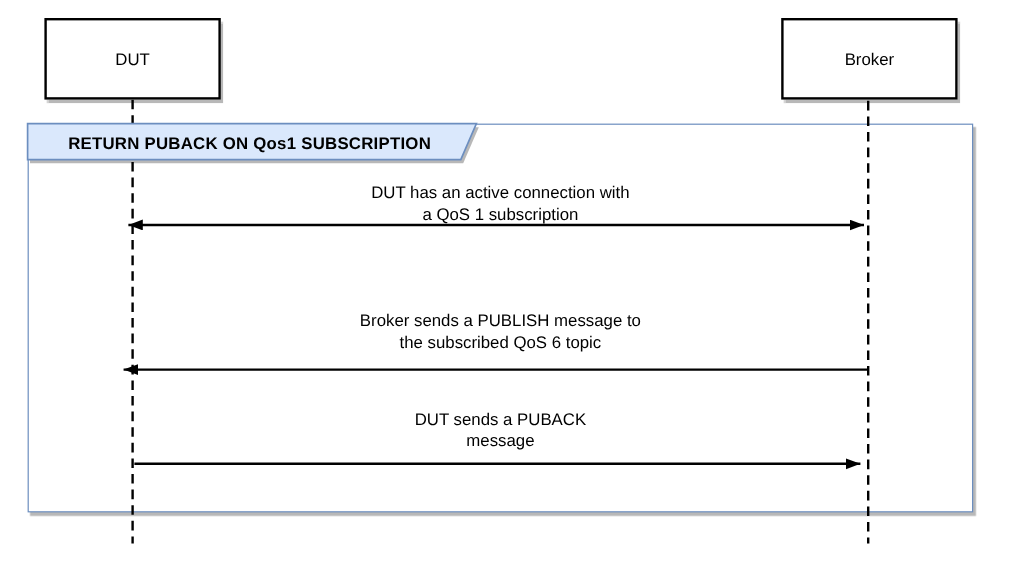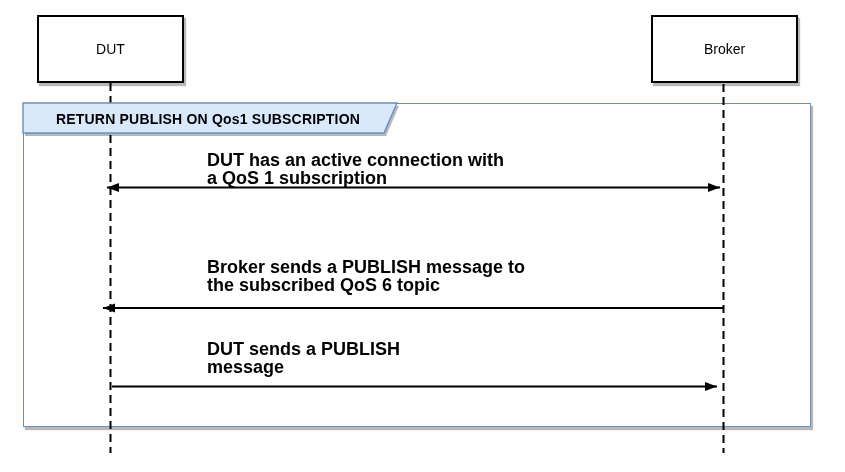--- a/index.html
+++ b/index.html
@@ -63,24 +63,24 @@
     display: flex; align-items: center; justify-content: center;
     font-weight: bold;
     font-size: 14px;
     letter-spacing: 0.2px;
   }
   
   .msg-label {
     position: absolute;
     left: 207px;
     width: 420px;
-    font-size: 18px;
+    text-align: center;
+    font-size: 14px;
     line-height: 18px;
     white-space: pre-line;
-    font-weight: bold;
   }
   .msg1 { top: 151px; }
   .msg2 { top: 258px; }
   .msg3 { top: 340px; }
 </style>
 </head>
 <body>
 
 <div class="canvas">
 
@@ -97,29 +97,29 @@
     <line class="lifeline" x1="723.5" y1="84" x2="723.5" y2="453" stroke-dasharray="8 5"></line>
 
     <polygon class="tab-shadow" points="25,106 399,106 386,136 25,136"></polygon>
     <polygon class="tab" points="23,103 397,103 384,133 23,133"></polygon>
 
     <line class="arrow" x1="107" y1="187.5" x2="720" y2="187.5" marker-start="url(#arrowhead)" marker-end="url(#arrowhead)"></line>
     <line class="arrow" x1="103" y1="308" x2="723" y2="308" marker-start="url(#arrowhead)"></line>
     <line class="arrow" x1="112" y1="386.5" x2="717" y2="386.5" marker-end="url(#arrowhead)"></line>
   </svg>
 
-  <div class="frame-title">RETURN PUBLISH ON Qos1 SUBSCRIPTION</div>
+  <div class="frame-title">RETURN PUBACK ON Qos1 SUBSCRIPTION</div>
 
   <div class="actor dut">
     <span>DUT</span>
   </div>
   <div class="actor broker">
     <span>Broker</span>
   </div>
 
   <div class="msg-label msg1">DUT has an active connection with
 a QoS 1 subscription</div>
   <div class="msg-label msg2">Broker sends a PUBLISH message to
 the subscribed QoS 6 topic</div>
-  <div class="msg-label msg3">DUT sends a PUBLISH
+  <div class="msg-label msg3">DUT sends a PUBACK
 message</div>
 
 </div>
 
 </body></html>

